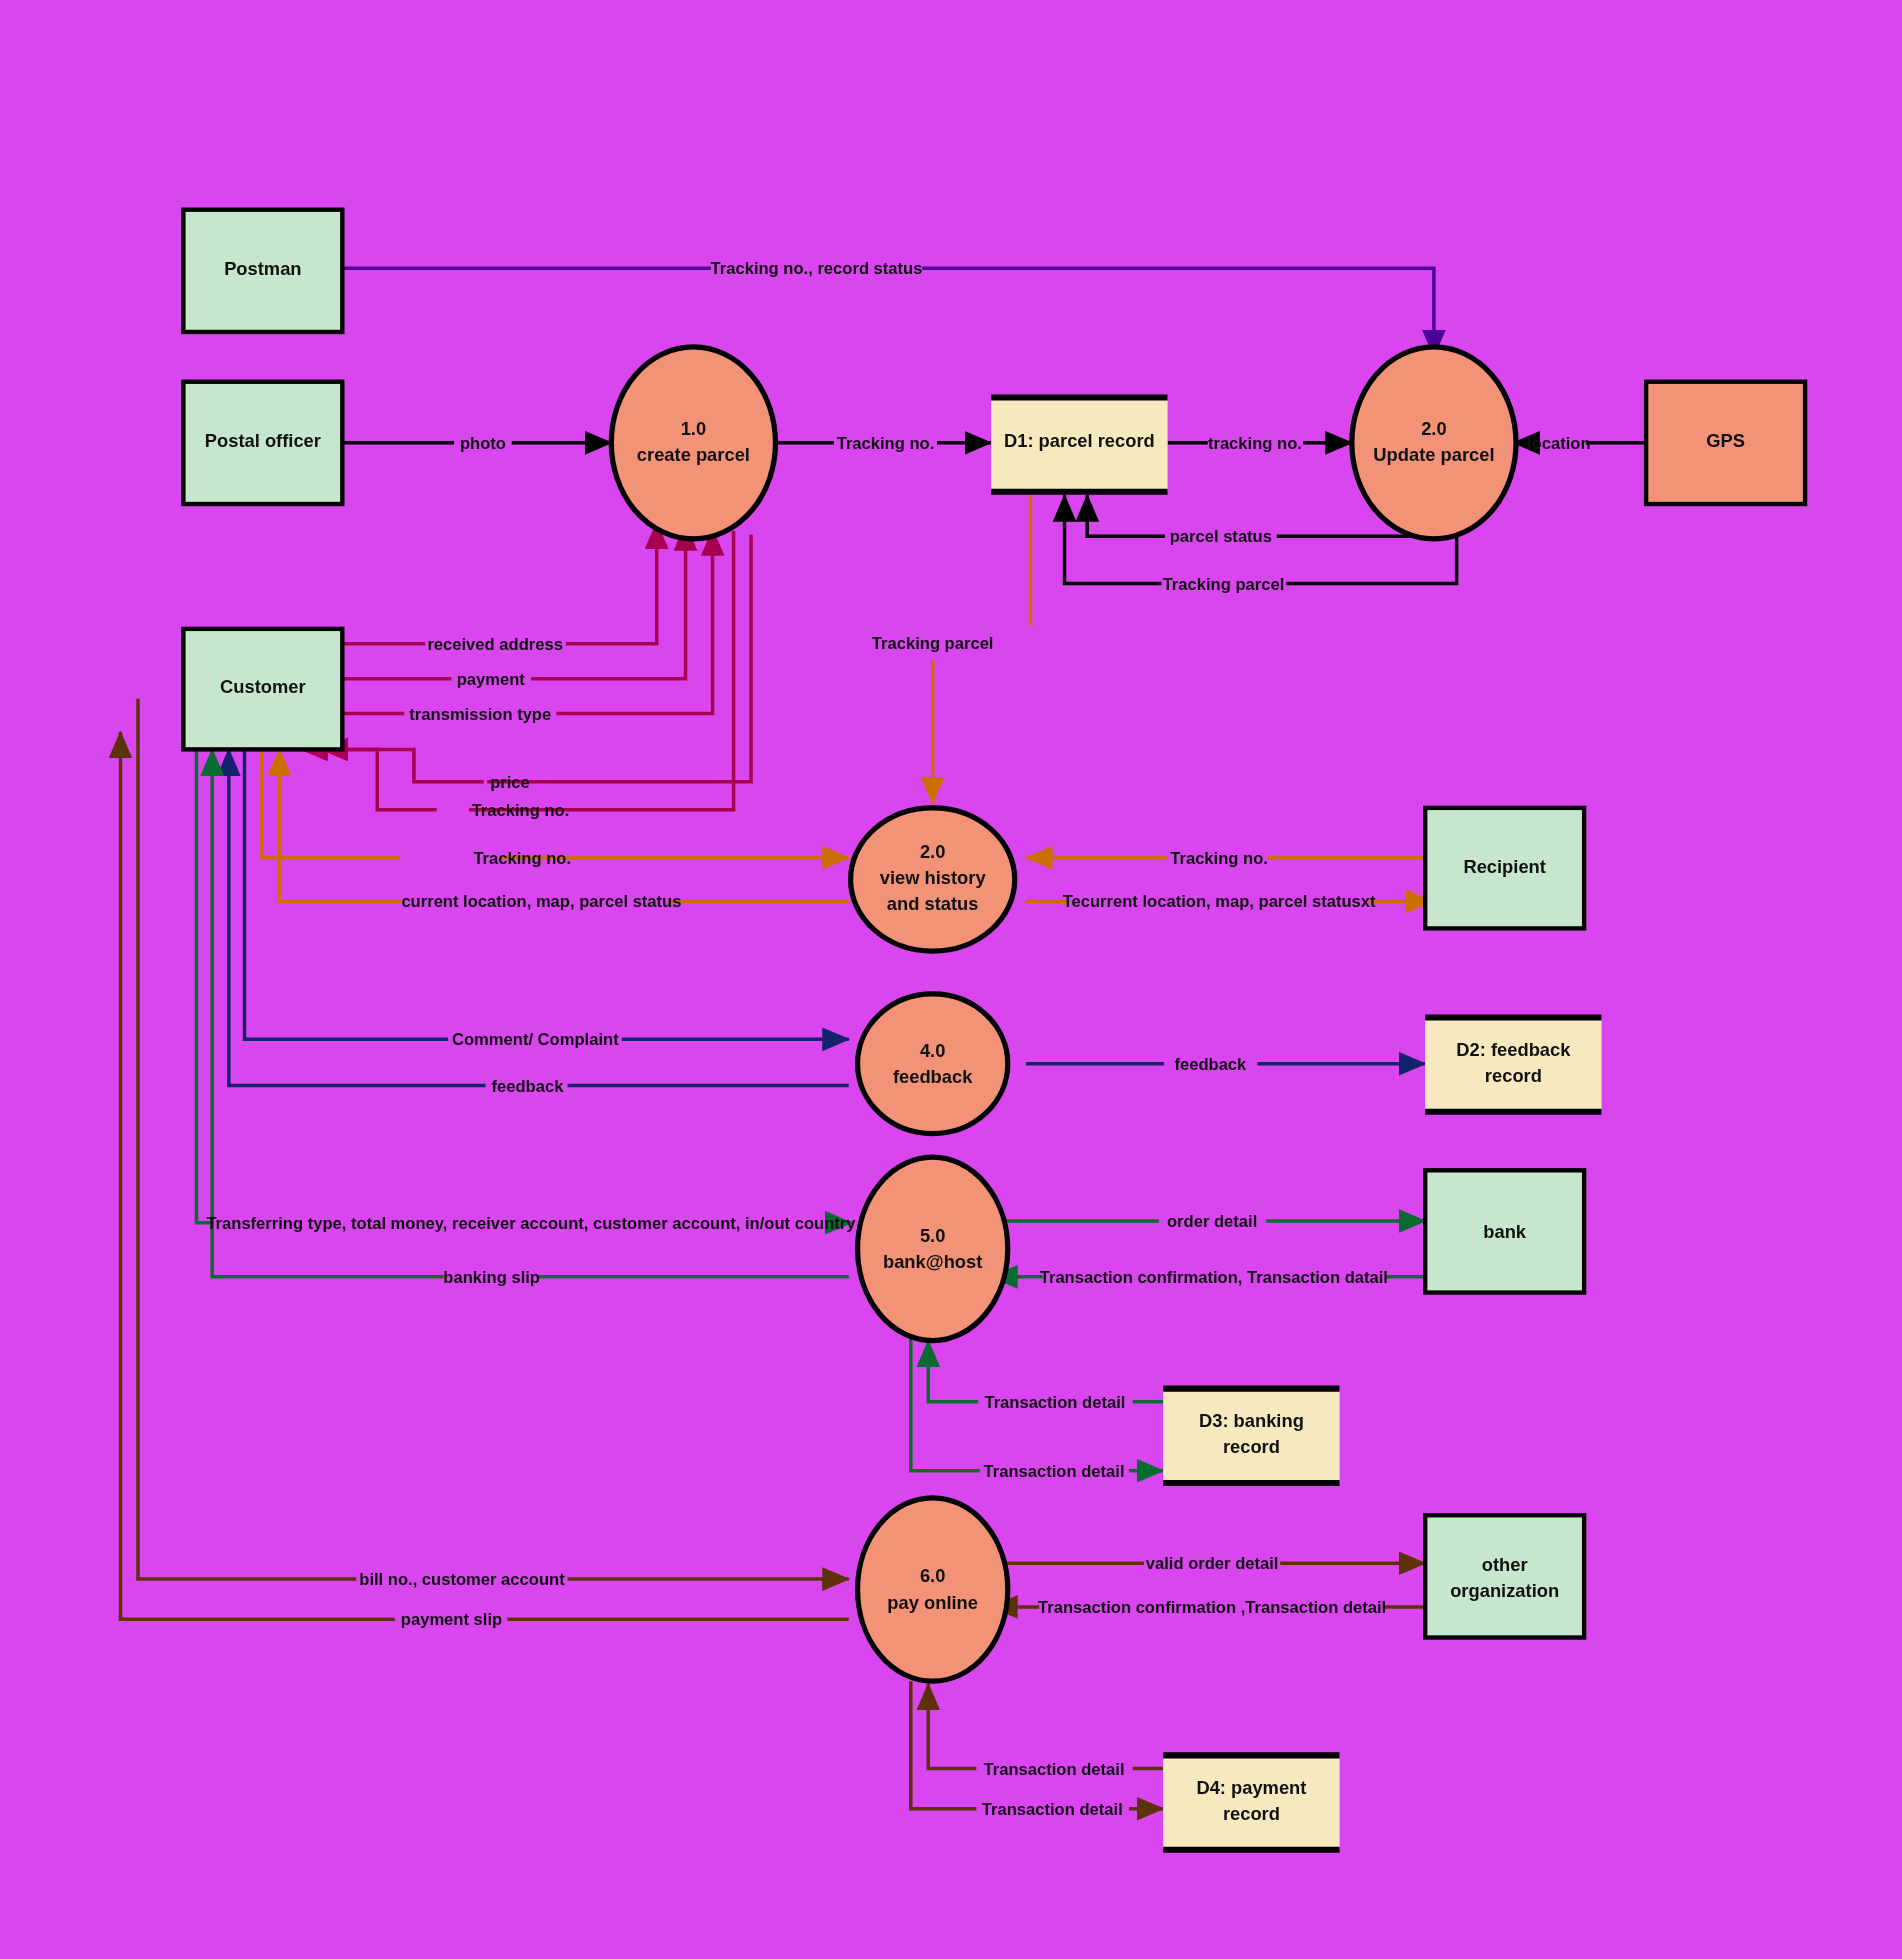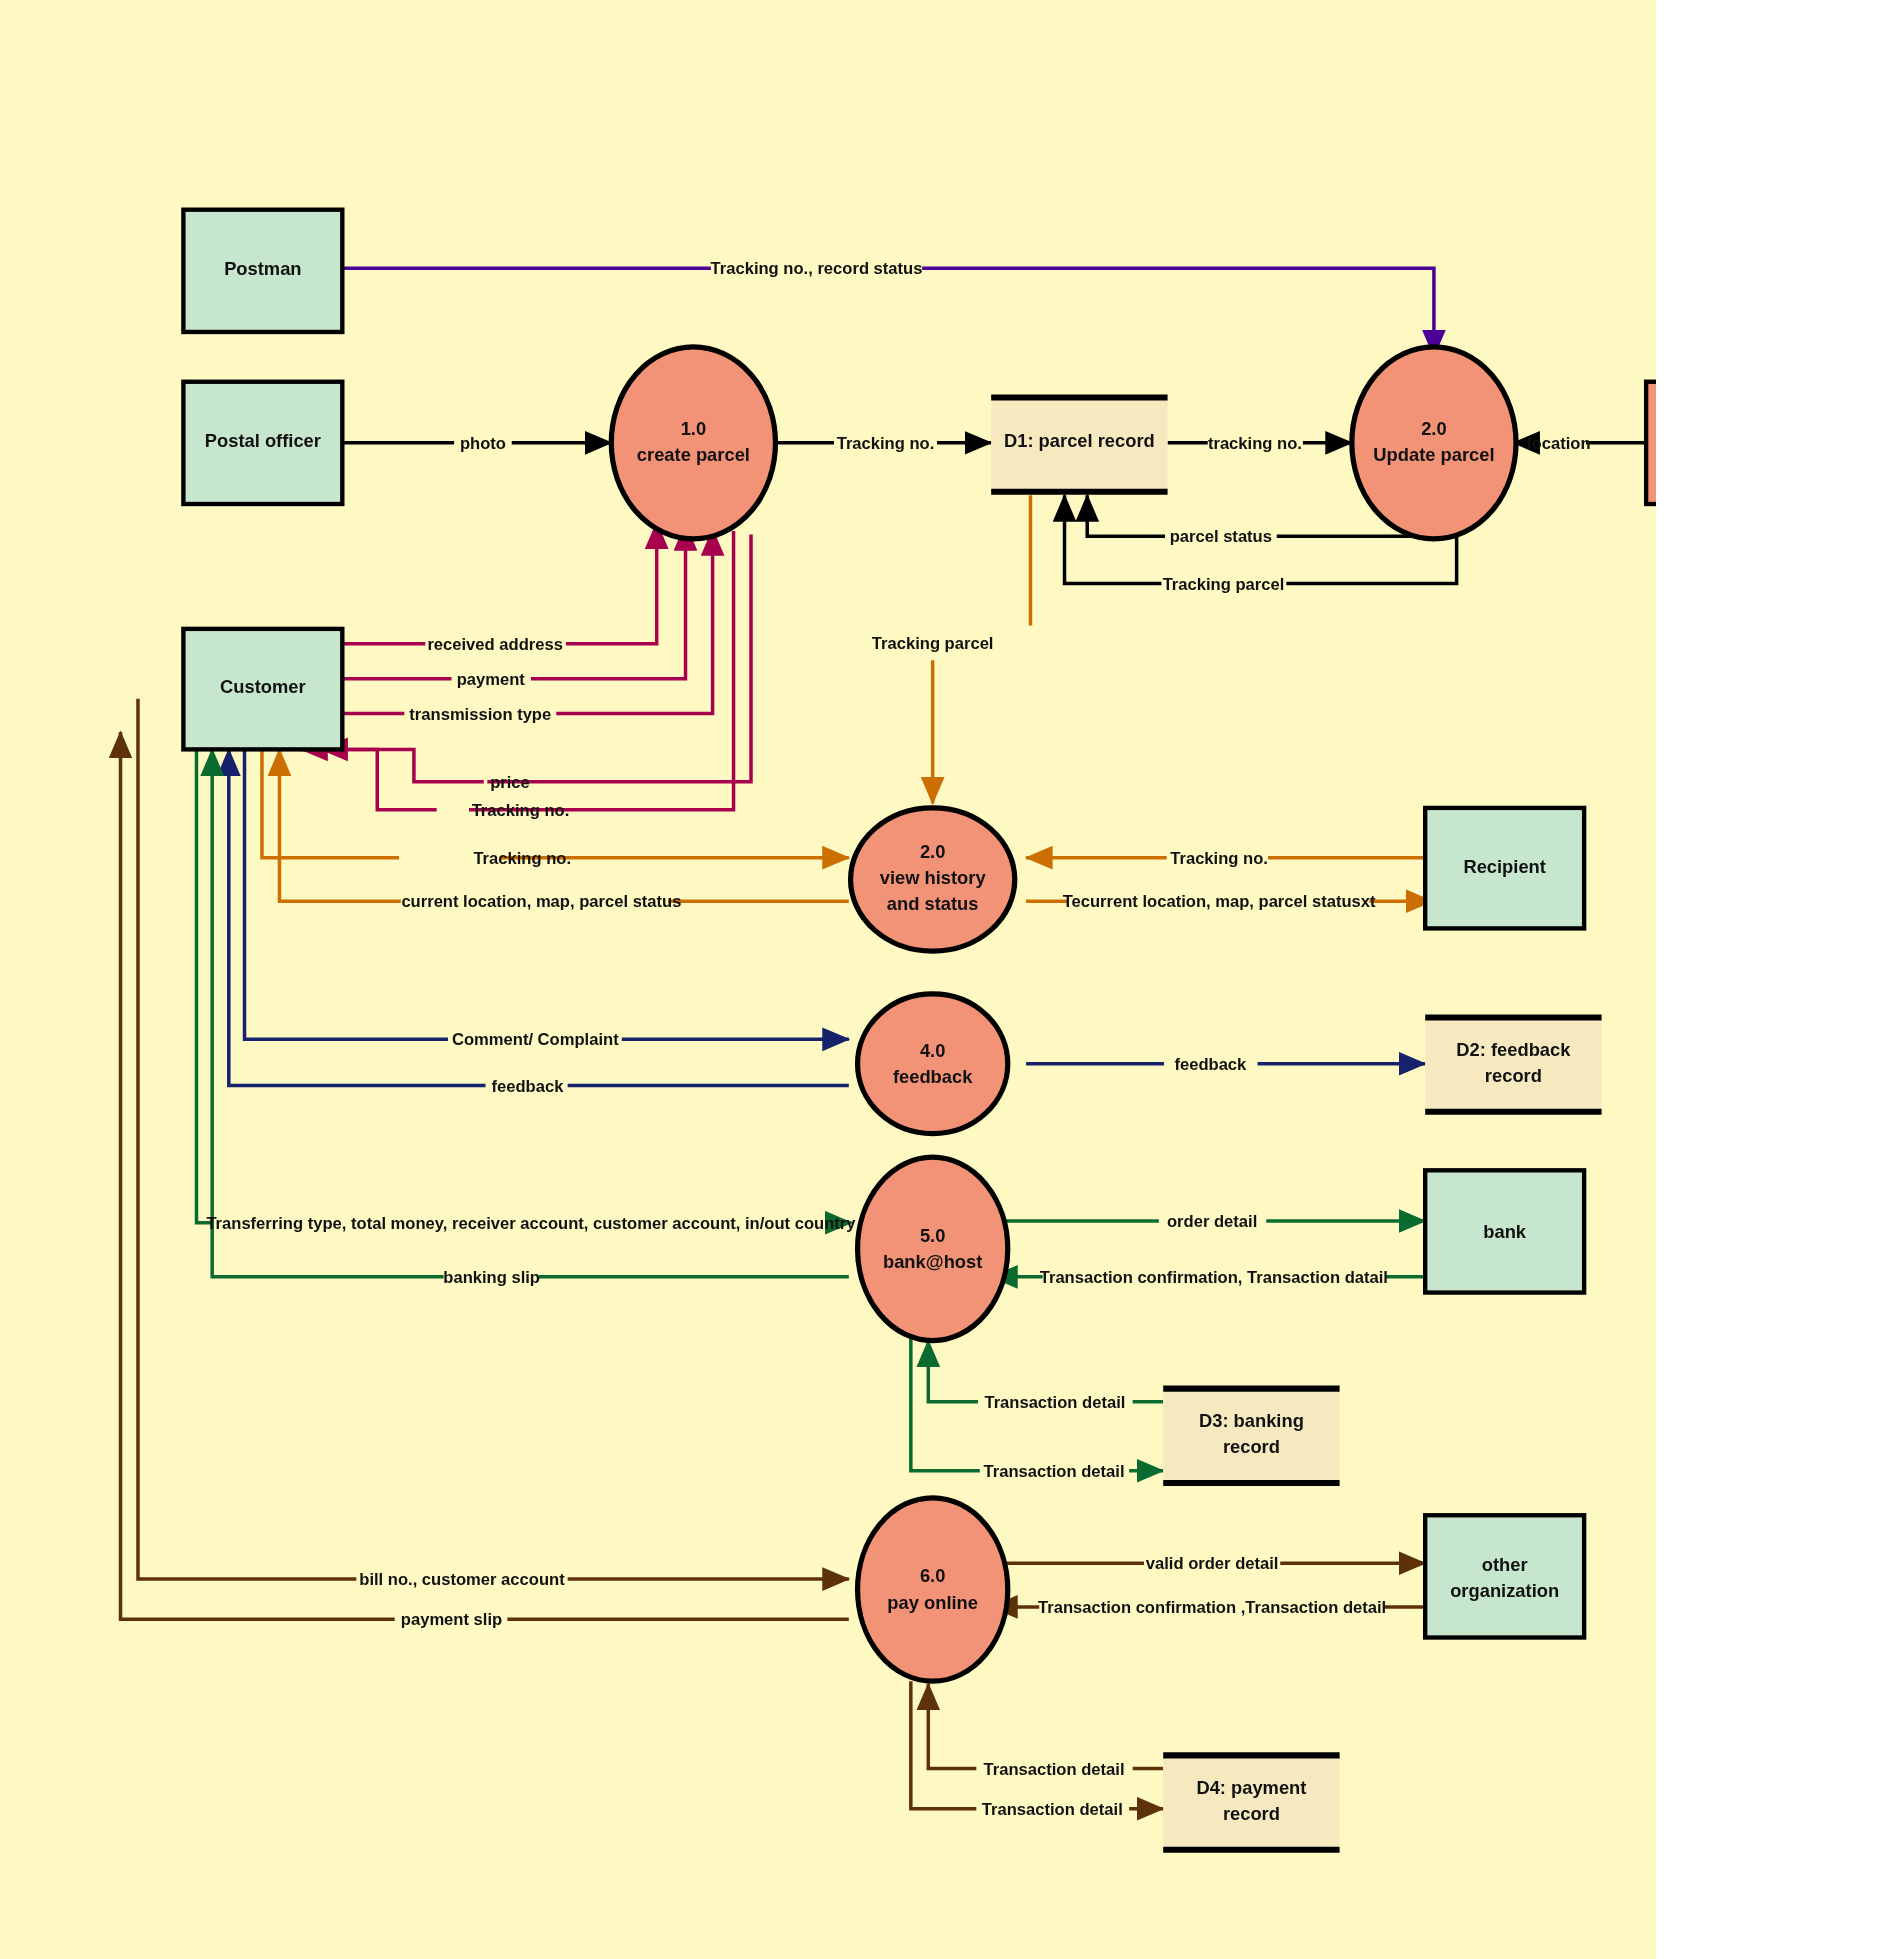--- a/index.html
+++ b/index.html
@@ -1,17 +1,17 @@
 <!DOCTYPE html>
 <html style="font-size:14px"><head>
 <meta charset="utf-8">
 <style>
   html,body{margin:0;padding:0;background:#ffffff;}
   body{width:1902px;height:1959px;font-family:"Liberation Sans",sans-serif;}
-  #stage{position:relative;width:1656px;height:1959px;background:#fef9c3;overflow:hidden;}
+  #stage{position:relative;width:1902px;height:1959px;background:#d946ef;overflow:hidden;}
   svg{position:absolute;top:0;left:0;width:1902px;height:1959px;}
 </style>
 </head>
 <body>
 
 <div id="stage">
 <svg viewBox="0 0 2178 2243" xmlns="http://www.w3.org/2000/svg">
   <defs>
     <marker id="ah-black" markerWidth="9" markerHeight="9" refX="7.6" refY="3.4" orient="auto">
           <path d="M0,0 L8,3.4 L0,6.8 z" fill="#000"></path>

